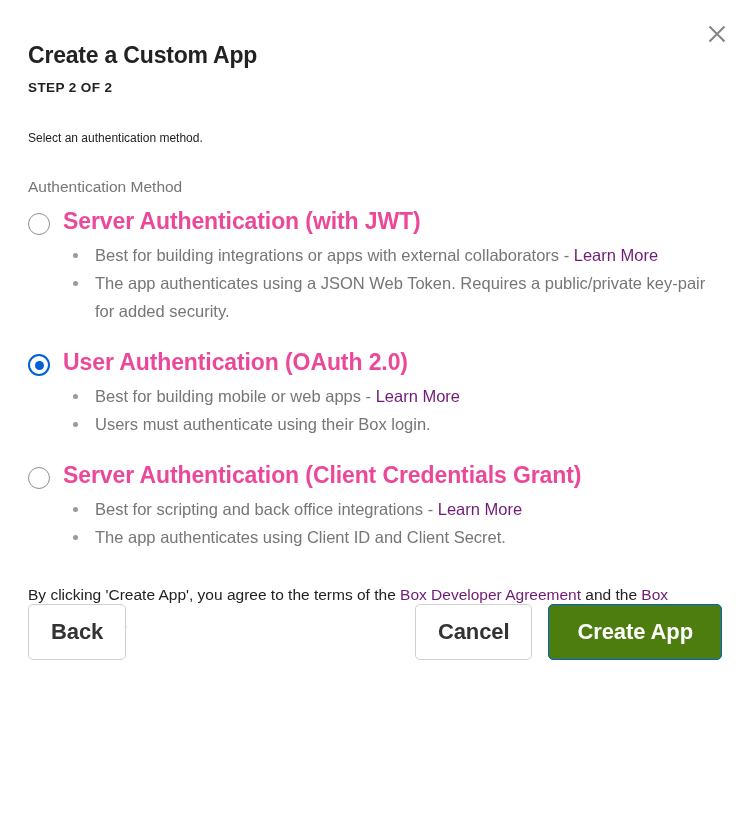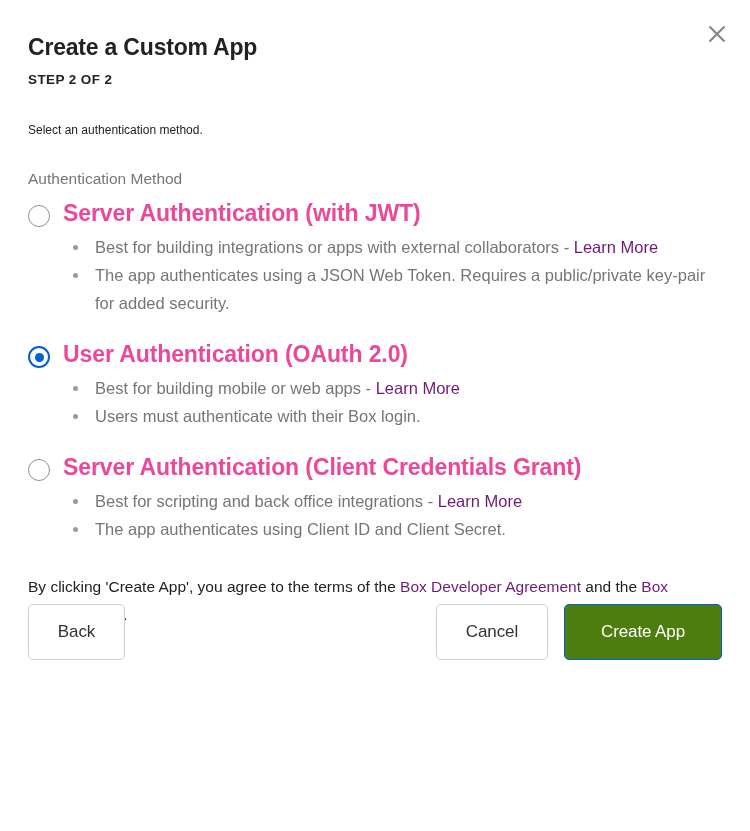--- a/index.html
+++ b/index.html
@@ -14,21 +14,21 @@
     font-family: "Liberation Sans", sans-serif;
     color: #222222;
     overflow: hidden;
     position: relative;
   }
 
   .dialog {
     position: relative;
     width: 750px;
     height: 688px;
-    padding: 4px 28px;
+    padding: 12px 28px;
   }
 
   
   .header {
     padding-top: 28px;
   }
   .dialog-title {
     font-size: 23px;
     font-weight: bold;
     letter-spacing: -0.2px;
@@ -174,22 +174,22 @@
     align-items: center;
     justify-content: space-between;
   }
   .footer-right {
     display: flex;
     align-items: center;
     gap: 16px;
   }
   .btn {
     font-family: "Liberation Sans", sans-serif;
-    font-size: 17px;
-    font-weight: normal;
+    font-size: 22px;
+    font-weight: bold;
     border-radius: 5px;
     cursor: pointer;
     height: 56px;
     display: inline-flex;
     align-items: center;
     justify-content: center;
     padding: 0 22px;
     letter-spacing: -0.1px;
   }
   .btn-secondary {
@@ -236,21 +236,21 @@
         <li><span>Best for building integrations or apps with external collaborators - </span><a class="link">Learn More</a></li>
         <li><span>The app authenticates using a JSON Web Token. Requires a public/private key-pair for added security.</span></li>
       </ul>
     </div>
 
     <div class="option">
       <span class="radio checked"></span>
       <div class="option-title">User Authentication (OAuth 2.0)</div>
       <ul class="option-bullets">
         <li><span>Best for building mobile or web apps - </span><a class="link">Learn More</a></li>
-        <li><span>Users must authenticate with their Box login.</span></li>
+        <li><span>Users must authenticate using their Box login.</span></li>
       </ul>
     </div>
 
     <div class="option">
       <span class="radio"></span>
       <div class="option-title">Server Authentication (Client Credentials Grant)</div>
       <ul class="option-bullets">
         <li><span>Best for scripting and back office integrations - </span><a class="link">Learn More</a></li>
         <li><span>The app authenticates using Client ID and Client Secret.</span></li>
       </ul>

